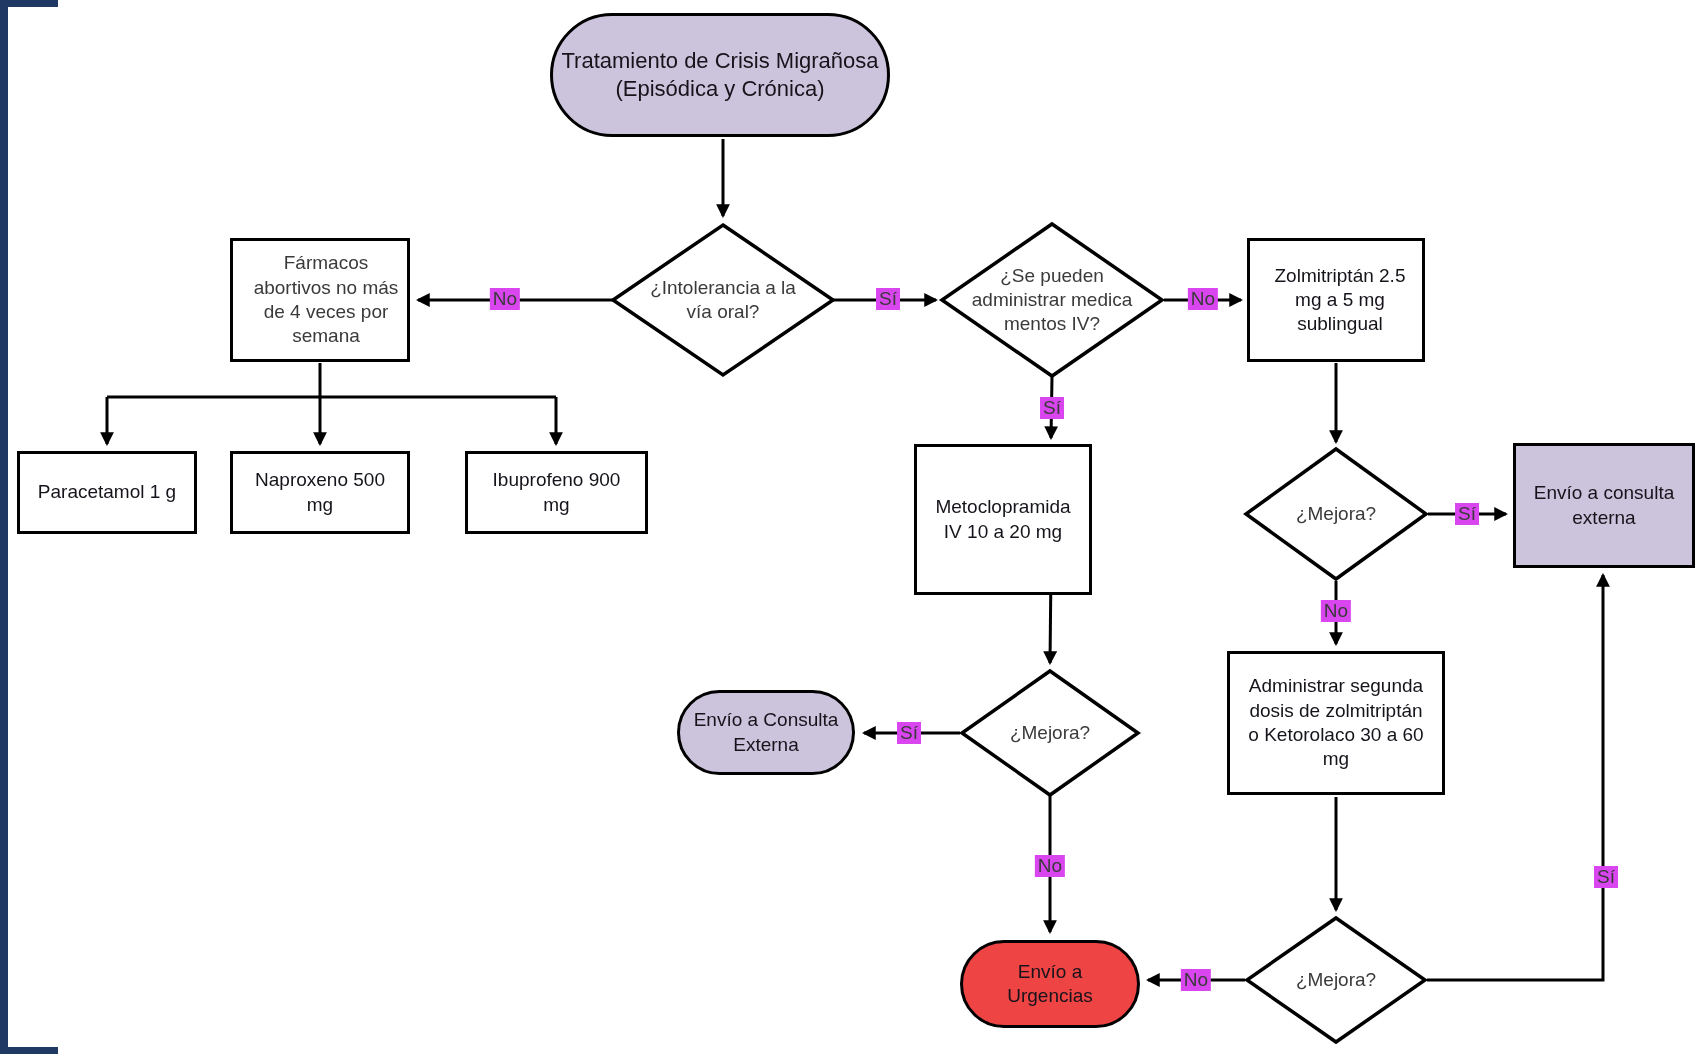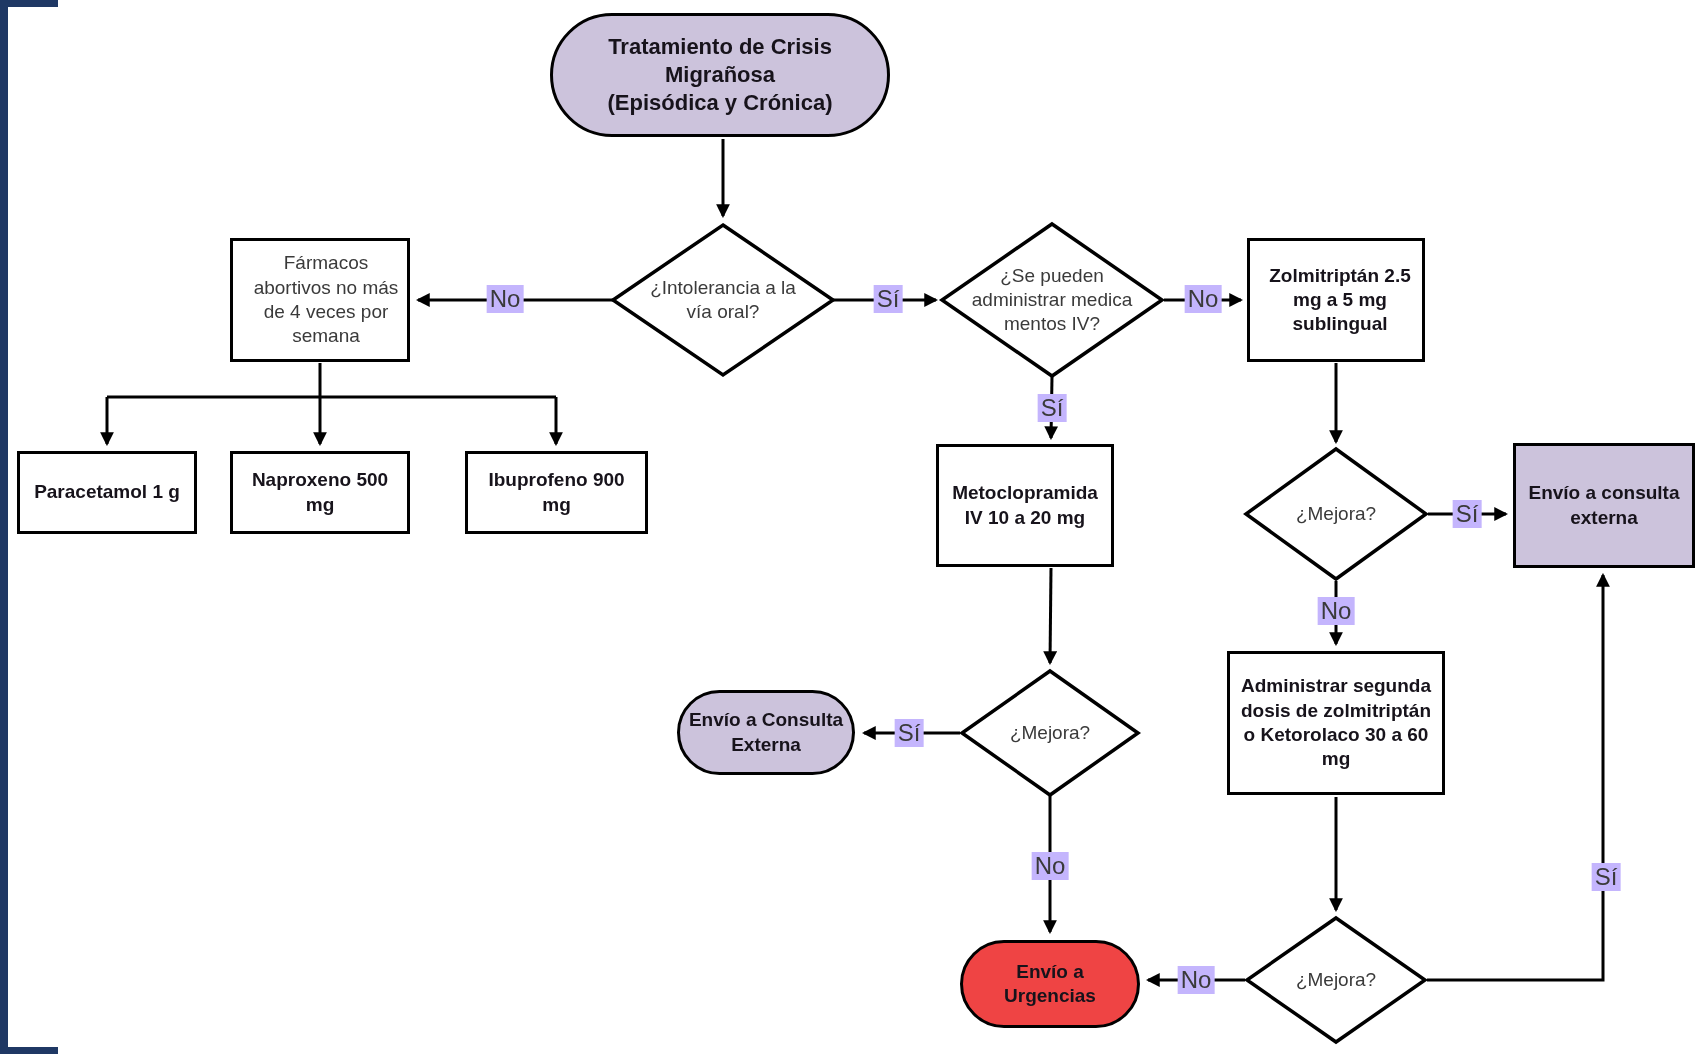--- a/index.html
+++ b/index.html
@@ -21,31 +21,31 @@
     text-align:center;
     white-space:pre-line;
     color:#17131b;
     line-height:1.28;
     box-sizing:border-box;
   }
   .rect{background:#ffffff;border:3px solid #000000;}
   .stadium{border:3px solid #000000;}
   .fill-lavender{background:#ccc3dc;}
   .fill-orange{background:#ef4444;}
-  .bold{font-weight:bold;}
+  .bold{font-weight:normal;}
   .fs-title{font-size:22px;}
   .fs-node{font-size:19px;}
   .fs-reg{font-size:19px;font-weight:normal;color:#3a3a3a;padding-left:12px;}
   .dtext{background:transparent;color:#3a3a3a;font-size:19px;}
   .elabel{
     position:absolute;
     transform:translate(-50%,-50%);
-    background:#c4b5fd;
+    background:#d946ef;
     padding:0 3px;
-    font-size:24px;
+    font-size:19px;
     color:#3a3a3a;
     white-space:nowrap;
   }
 </style>
 </head>
 <body>
 
 <div id="canvas">
 
   <div id="frame-left" class="frame"></div>
@@ -122,21 +122,21 @@
 mg</div>
 
   <div class="node dtext" style="left:952px;top:258px;width:200px;height:84px;">¿Se pueden
 administrar medica
 mentos IV?</div>
 
   <div class="node rect bold fs-node" style="left:1247px;top:238px;width:178px;height:124px;padding-left:8px;">Zolmitriptán 2.5
 mg a 5 mg
 sublingual</div>
 
-  <div class="node rect bold fs-node" style="left:936px;top:444px;width:178px;height:123px;">Metoclopramida
+  <div class="node rect bold fs-node" style="left:914px;top:444px;width:178px;height:151px;">Metoclopramida
 IV 10 a 20 mg</div>
 
   <div class="node dtext" style="left:975px;top:713px;width:150px;height:40px;">¿Mejora?</div>
 
   <div class="node stadium fill-lavender bold fs-node" style="left:677px;top:690px;width:178px;height:85px;border-radius:44px;">Envío a Consulta
 Externa</div>
 
   <div class="node dtext" style="left:1261px;top:494px;width:150px;height:40px;">¿Mejora?</div>
 
   <div class="node rect fill-lavender bold fs-node" style="left:1513px;top:443px;width:182px;height:125px;">Envío a consulta

